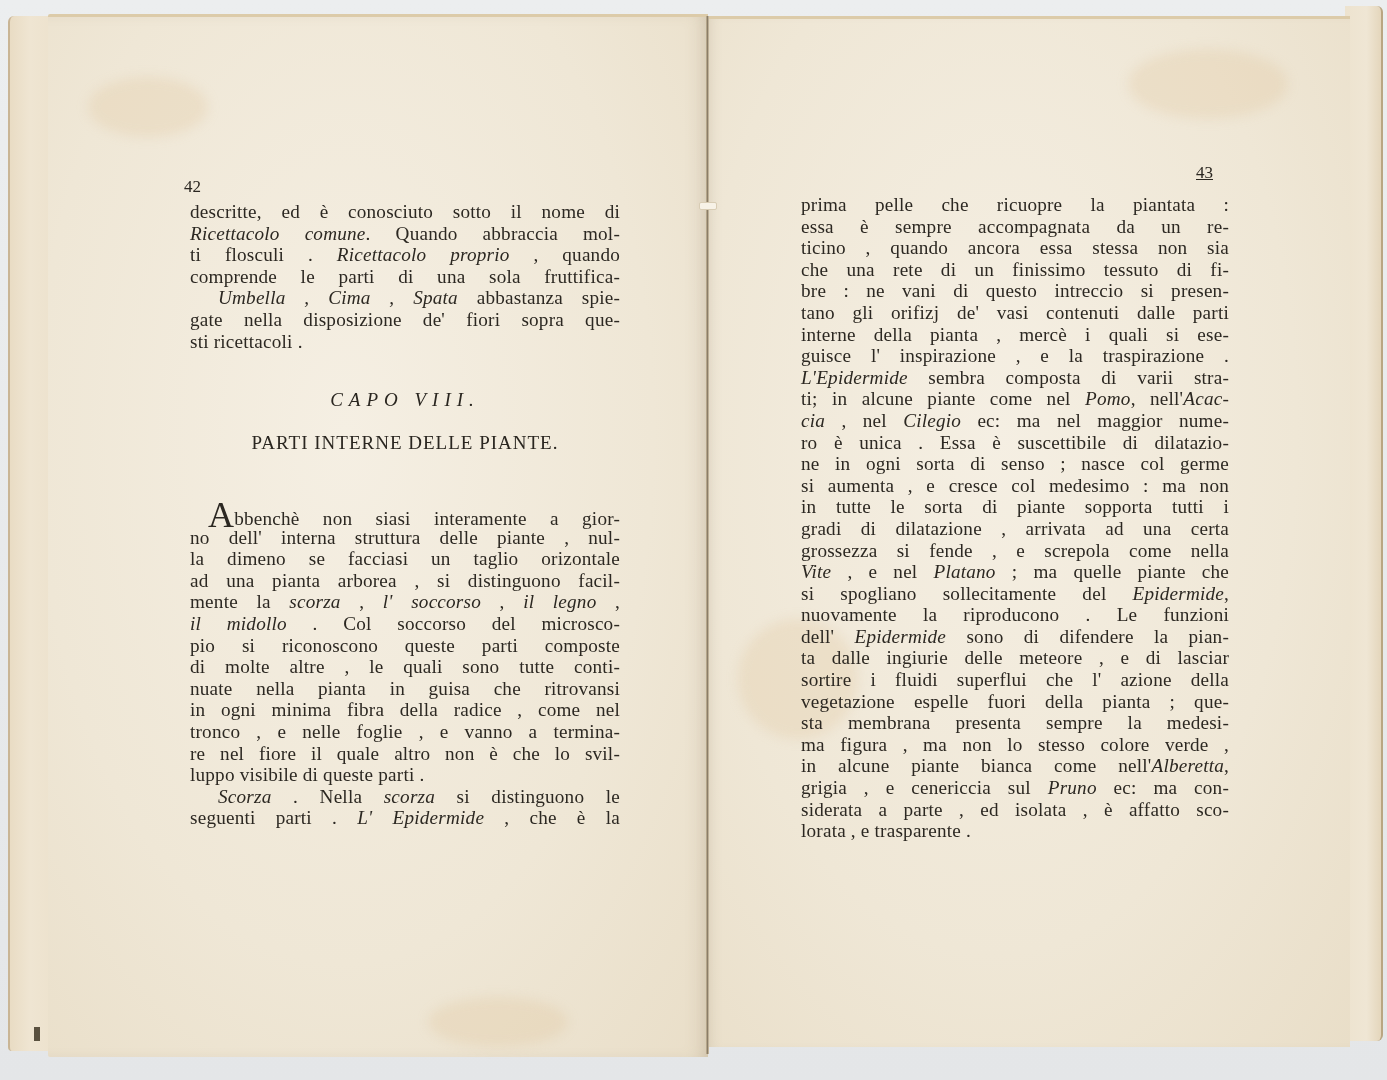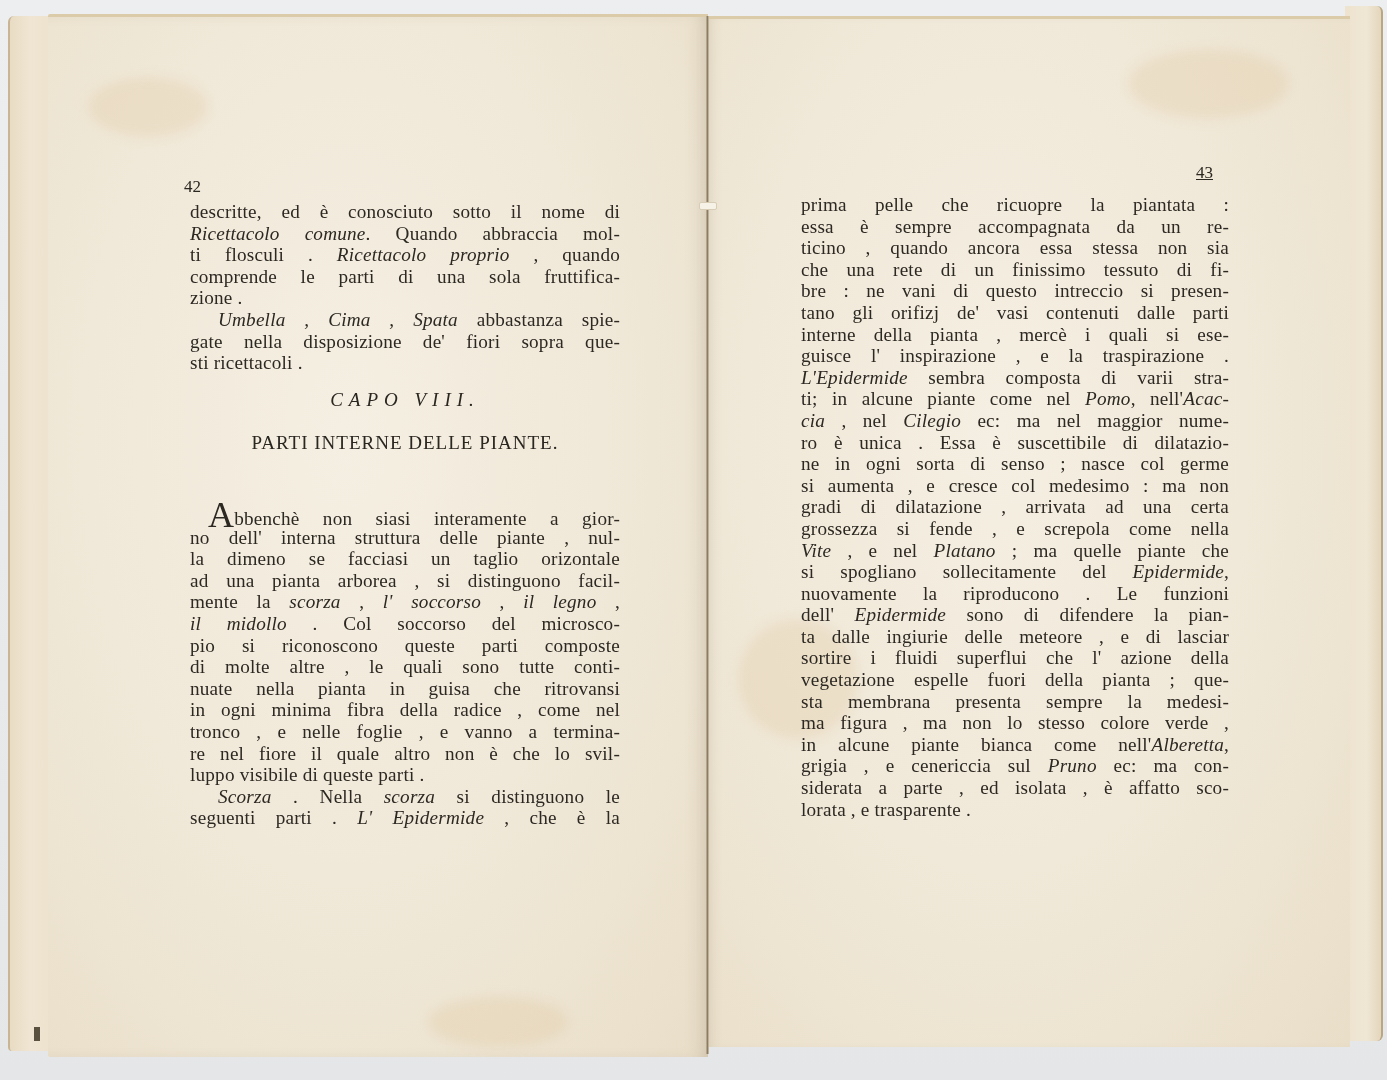--- a/index.html
+++ b/index.html
@@ -120,21 +120,20 @@
     <div class="foxing" style="left:40px;top:60px;width:120px;height:60px;"></div>
     <div class="foxing" style="left:380px;top:980px;width:140px;height:50px;"></div>
 
     <div class="page-number pn-left">42</div>
 
     <div class="text-block tb-left" id="left-intro">
         <span class="line"><span>descritte, ed è conosciuto sotto il nome di</span></span>
         <span class="line"><i>Ricettacolo comune</i><span>. Quando abbraccia mol-</span></span>
         <span class="line"><span>ti flosculi . </span><i>Ricettacolo proprio</i><span> , quando</span></span>
         <span class="line"><span>comprende le parti di una sola fruttifica-</span></span>
-        <span class="line last"><span>zione .</span></span>
         <span class="line indent"><i>Umbella , Cima , Spata</i><span> abbastanza spie-</span></span>
         <span class="line"><span>gate nella disposizione de' fiori sopra que-</span></span>
         <span class="line last"><span>sti ricettacoli .</span></span>
       </div>
 
     <div class="chapter-title">CAPO VIII.</div>
     <div class="chapter-subtitle">PARTI INTERNE DELLE PIANTE.</div>
 
     <div class="text-block tb-left tb-left-body" id="left-body">
         <span class="line" style="padding-left: 18px;"><span class="dropcap">A</span><span>bbenchè non siasi interamente a gior-</span></span>
@@ -169,20 +168,21 @@
         <span class="line"><span>bre : ne vani di questo intreccio si presen-</span></span>
         <span class="line"><span>tano gli orifizj de' vasi contenuti dalle parti</span></span>
         <span class="line"><span>interne della pianta , mercè i quali si ese-</span></span>
         <span class="line"><span>guisce l' inspirazione , e la traspirazione .</span></span>
         <span class="line"><i>L'Epidermide</i><span> sembra composta di varii stra-</span></span>
         <span class="line"><span>ti; in alcune piante come nel </span><i>Pomo</i><span>, nell'</span><i>Acac-</i></span>
         <span class="line"><i>cia</i><span> , nel </span><i>Cilegio</i><span> ec: ma nel maggior nume-</span></span>
         <span class="line"><span>ro è unica . Essa è suscettibile di dilatazio-</span></span>
         <span class="line"><span>ne in ogni sorta di senso ; nasce col germe</span></span>
         <span class="line"><span>si aumenta , e cresce col medesimo : ma non</span></span>
+        <span class="line"><span>in tutte le sorta di piante sopporta tutti i</span></span>
         <span class="line"><span>gradi di dilatazione , arrivata ad una certa</span></span>
         <span class="line"><span>grossezza si fende , e screpola come nella</span></span>
         <span class="line"><i>Vite</i><span> , e nel </span><i>Platano</i><span> ; ma quelle piante che</span></span>
         <span class="line"><span>si spogliano sollecitamente del </span><i>Epidermide</i><span>,</span></span>
         <span class="line"><span>nuovamente la riproducono . Le funzioni</span></span>
         <span class="line"><span>dell' </span><i>Epidermide</i><span> sono di difendere la pian-</span></span>
         <span class="line"><span>ta dalle ingiurie delle meteore , e di lasciar</span></span>
         <span class="line"><span>sortire i fluidi superflui che l' azione della</span></span>
         <span class="line"><span>vegetazione espelle fuori della pianta ; que-</span></span>
         <span class="line"><span>sta membrana presenta sempre la medesi-</span></span>

